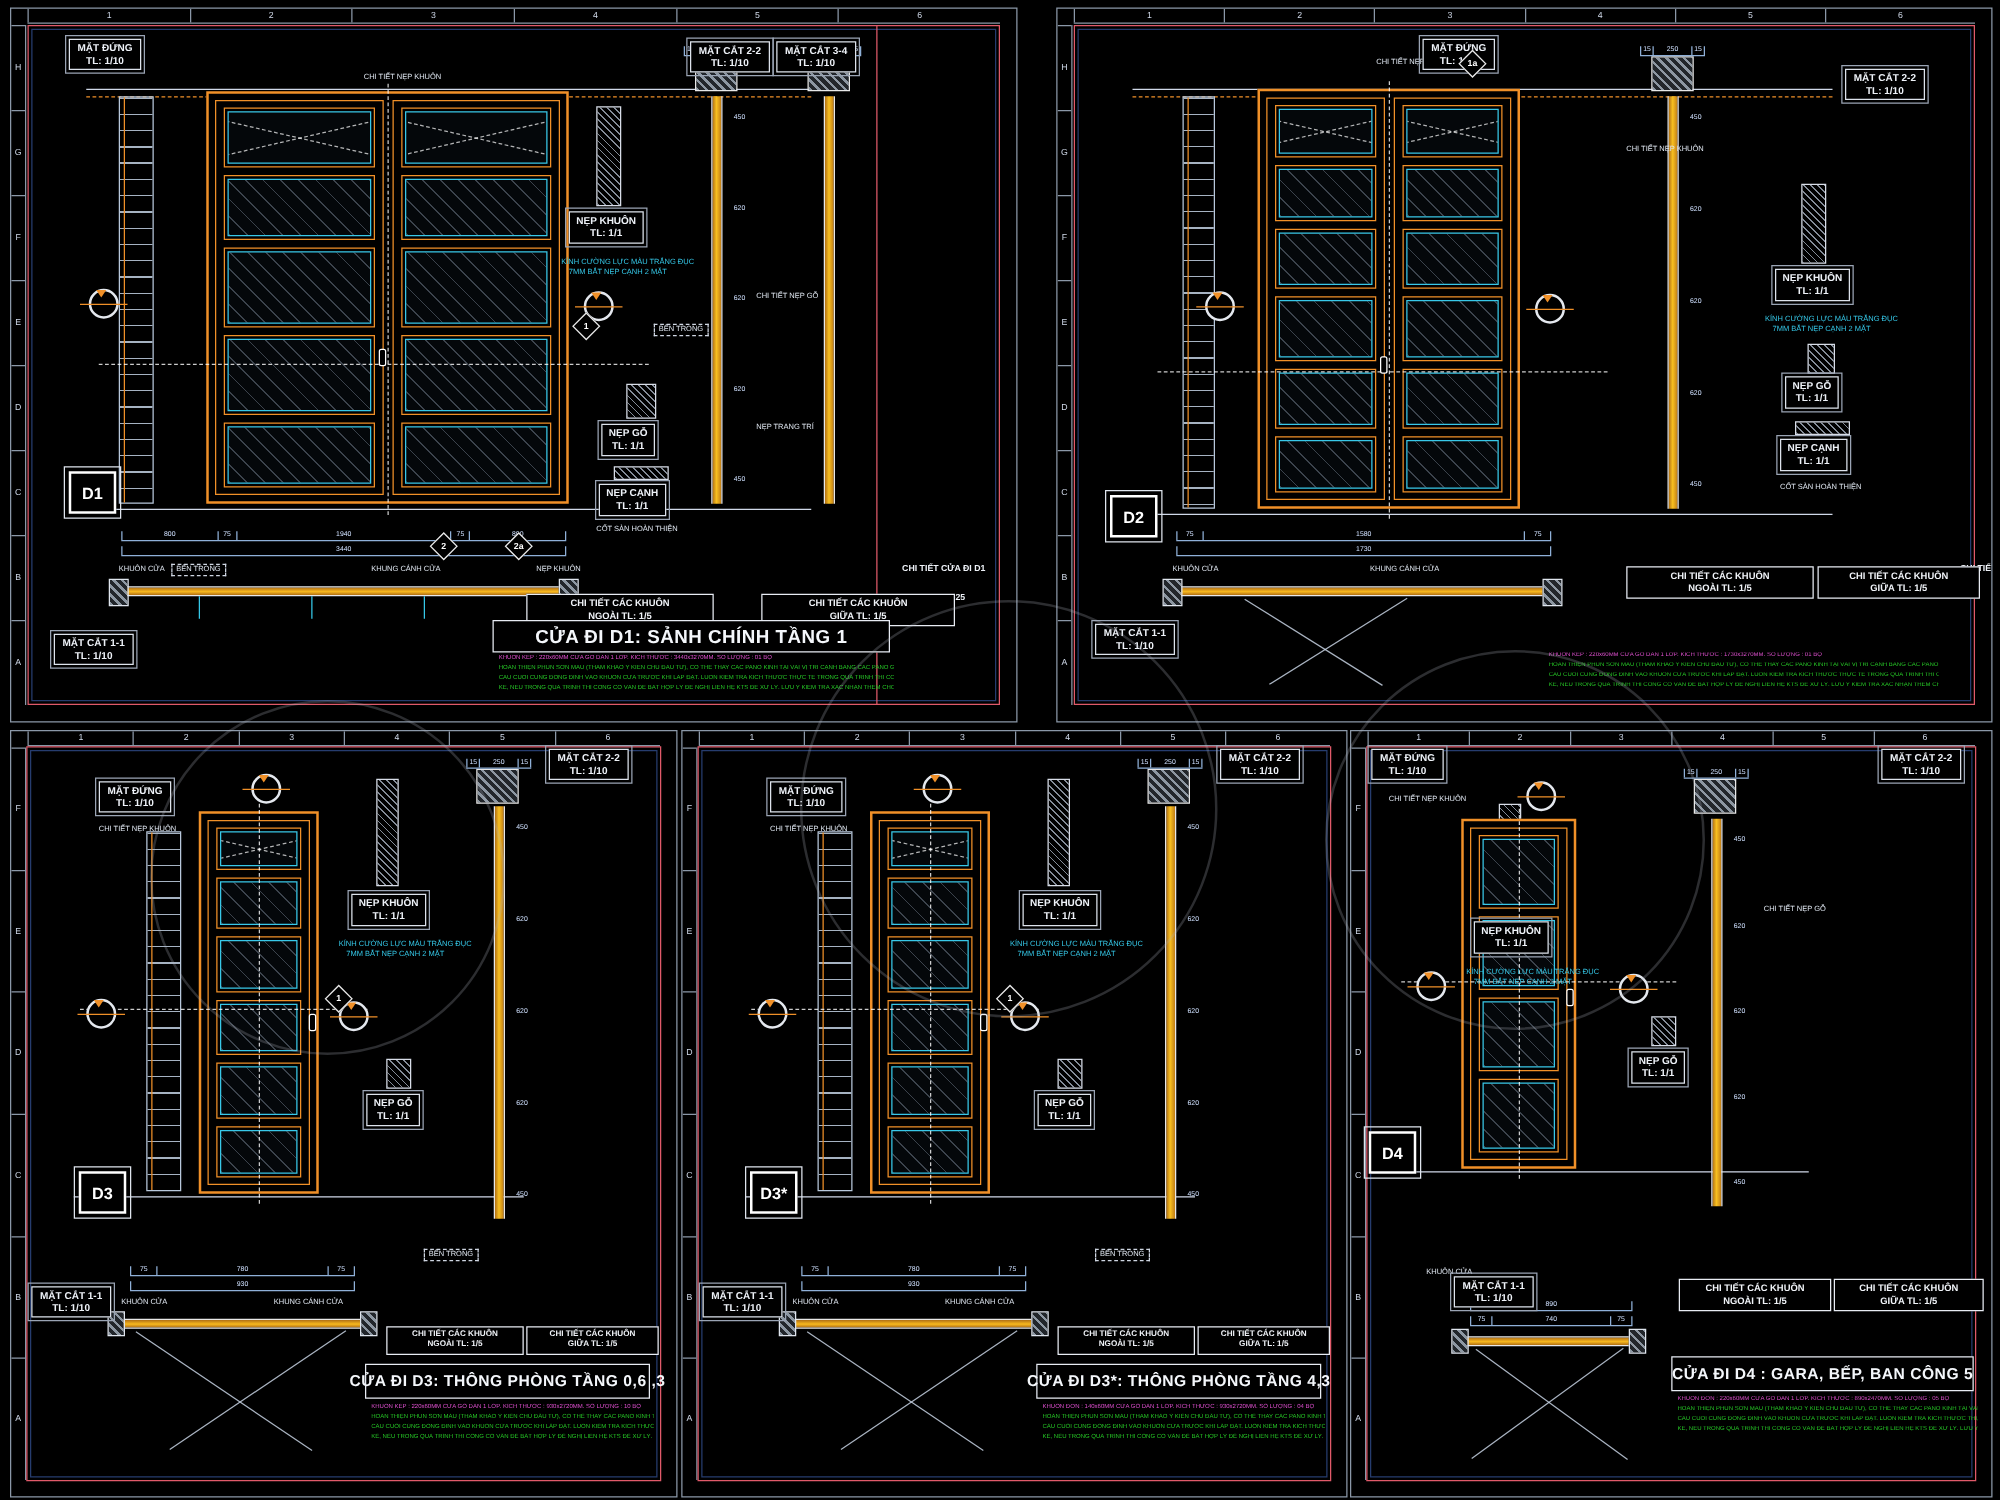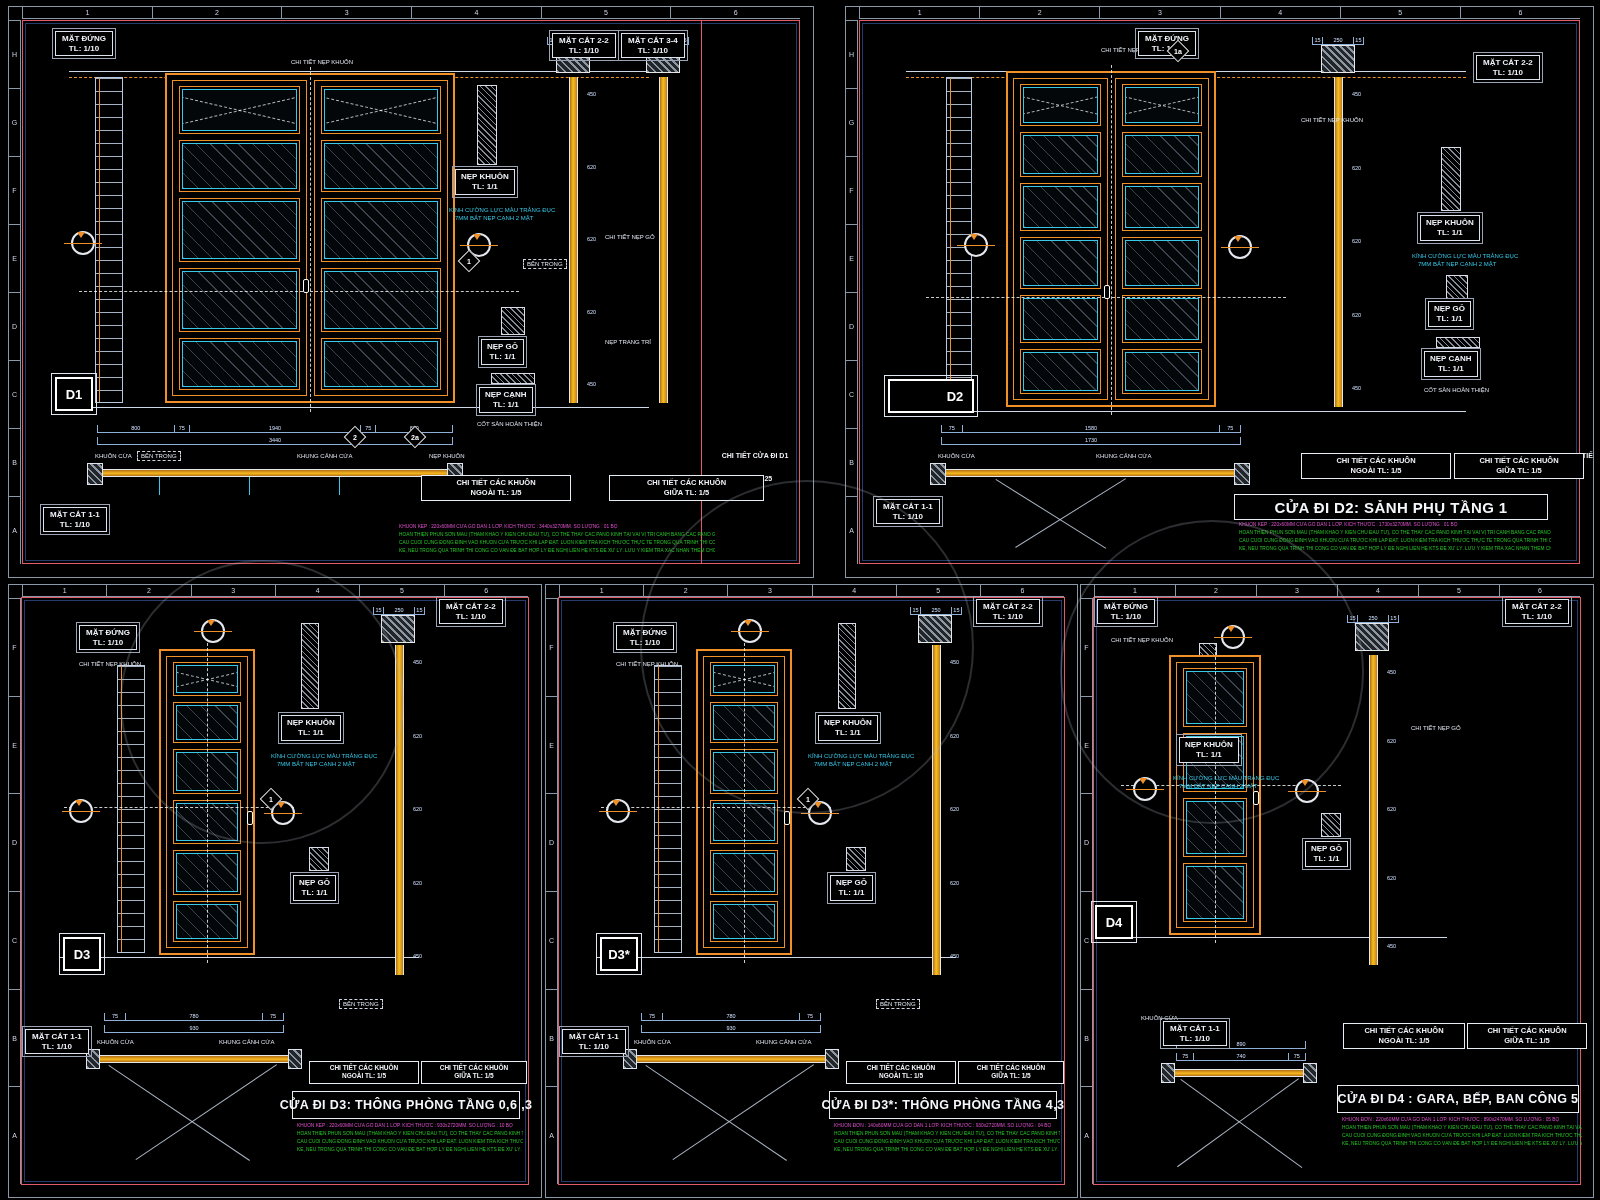--- a/index.html
+++ b/index.html
@@ -252,20 +252,21 @@
     </div>
 
     <div class="detbox" style="left:412px;top:468px;width:140px;">
       <div>CHI TIẾT CÁC KHUÔN</div>
         <div>NGOÀI TL: 1/5</div>
     </div>
     <div class="detbox" style="left:600px;top:468px;width:145px;">
       <div>CHI TIẾT CÁC KHUÔN</div>
         <div>GIỮA TL: 1/5</div>
     </div>
+    <div class="titlebar" style="left:385px;top:489px;width:316px;height:24px;font-size:15px;">CỬA ĐI D1: SẢNH CHÍNH TẦNG 1</div>
     <div class="notes" style="left:390px;top:517px;width:316px;">
         <p>KHUÔN KÉP : 220x60MM CỬA GỖ DÁN 1 LỚP. KÍCH THƯỚC : 3440x3270MM. SỐ LƯỢNG : 01 BỘ</p>
         <p>HOÀN THIỆN PHUN SƠN MÀU (THAM KHẢO Ý KIẾN CHỦ ĐẦU TƯ), CÓ THỂ THAY CÁC PANO KÍNH TẠI VÀI VỊ TRÍ CẠNH BẰNG CÁC PANO GỖ ĐẶC NẾU CÓ YÊU CẦU CỦA CHỦ ĐẦU TƯ. YÊU</p>
         <p>CẦU CUỐI CÙNG ĐÓNG ĐINH VÀO KHUÔN CỬA TRƯỚC KHI LẮP ĐẶT. LUÔN KIỂM TRA KÍCH THƯỚC THỰC TẾ TRONG QUÁ TRÌNH THI CÔNG. KHÔNG ĐƯỢC TỰ Ý THAY ĐỔI THIẾT</p>
         <p>KẾ, NẾU TRONG QUÁ TRÌNH THI CÔNG CÓ VẤN ĐỀ BẤT HỢP LÝ ĐỀ NGHỊ LIÊN HỆ KTS ĐỂ XỬ LÝ. LƯU Ý KIỂM TRA XÁC NHẬN THÊM CHỐT CÀI NGANG THI CÔNG CHỐT MỚI</p>
       </div>
     <div class="bubble" style="left:46px;top:370px;">D1</div>
   </div>
 
   <div class="sheet" style="left:845px;top:6px;width:747px;height:570px;">
@@ -414,28 +415,27 @@
     </div>
 
     <div class="detbox" style="left:455px;top:446px;width:140px;">
       <div>CHI TIẾT CÁC KHUÔN</div>
         <div>NGOÀI TL: 1/5</div>
     </div>
     <div class="detbox" style="left:608px;top:446px;width:120px;">
       <div>CHI TIẾT CÁC KHUÔN</div>
         <div>GIỮA TL: 1/5</div>
     </div>
-    <div class="titlebar" style="left:388px;top:487px;width:312px;height:24px;font-size:15px;">CỬA ĐI D2: SẢNH PHỤ TẦNG 1</div>
     <div class="notes" style="left:393px;top:515px;width:312px;">
         <p>KHUÔN KÉP : 220x60MM CỬA GỖ DÁN 1 LỚP. KÍCH THƯỚC : 1730x3270MM. SỐ LƯỢNG : 01 BỘ</p>
         <p>HOÀN THIỆN PHUN SƠN MÀU (THAM KHẢO Ý KIẾN CHỦ ĐẦU TƯ), CÓ THỂ THAY CÁC PANO KÍNH TẠI VÀI VỊ TRÍ CẠNH BẰNG CÁC PANO GỖ ĐẶC NẾU CÓ YÊU CẦU CỦA CHỦ ĐẦU TƯ. YÊU</p>
         <p>CẦU CUỐI CÙNG ĐÓNG ĐINH VÀO KHUÔN CỬA TRƯỚC KHI LẮP ĐẶT. LUÔN KIỂM TRA KÍCH THƯỚC THỰC TẾ TRONG QUÁ TRÌNH THI CÔNG. KHÔNG ĐƯỢC TỰ Ý THAY ĐỔI THIẾT</p>
         <p>KẾ, NẾU TRONG QUÁ TRÌNH THI CÔNG CÓ VẤN ĐỀ BẤT HỢP LÝ ĐỀ NGHỊ LIÊN HỆ KTS ĐỂ XỬ LÝ. LƯU Ý KIỂM TRA XÁC NHẬN THÊM CHỐT CÀI NGANG THI CÔNG CHỐT MỚI</p>
       </div>
-    <div class="bubble" style="left:42px;top:372px;padding-left:48px;">D2</div>
+    <div class="bubble" style="left:42px;top:389px;">D2</div>
   </div>
 
   <div class="sheet" style="left:8px;top:584px;width:532px;height:612px;">
     <div class="gridN">
         <span>1</span>
         <span>2</span>
         <span>3</span>
         <span>4</span>
         <span>5</span>
         <span>6</span>

